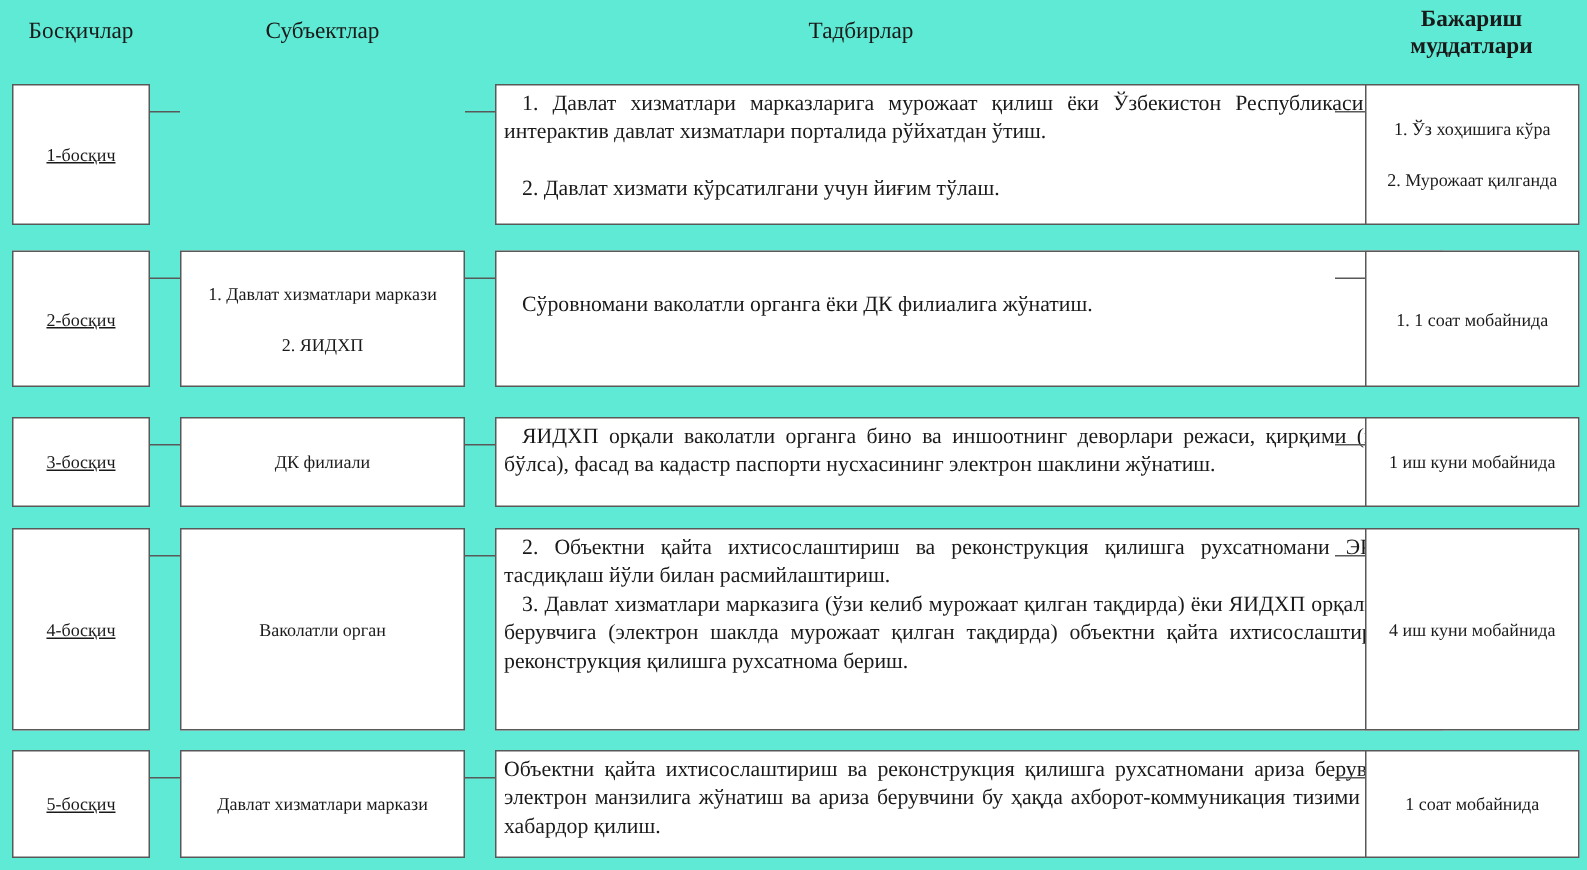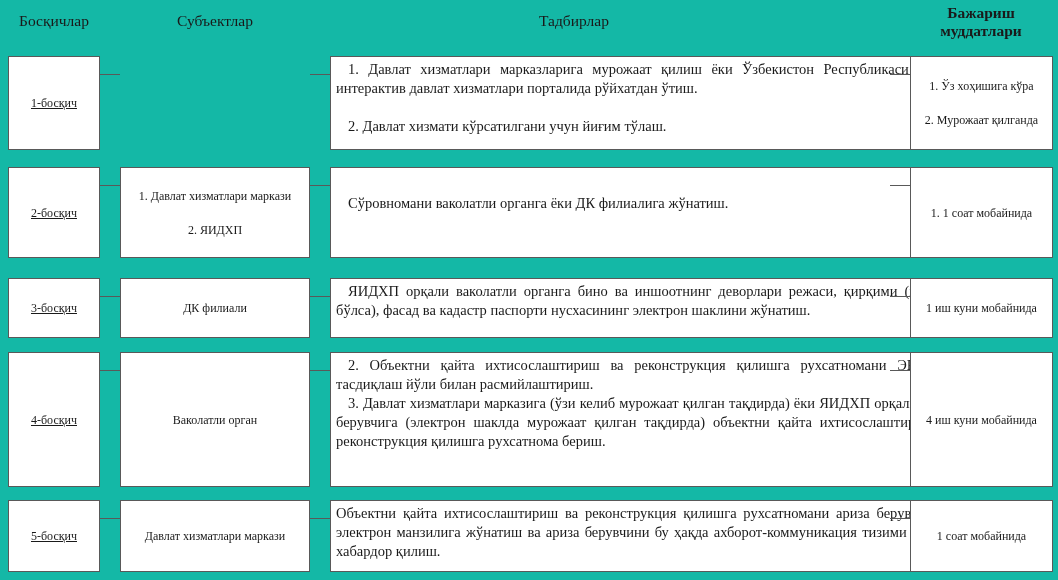--- a/index.html
+++ b/index.html
@@ -1,21 +1,21 @@
 <!DOCTYPE html>
 <html lang="uz"><head>
 <meta charset="utf-8">
 <style>
   * { margin: 0; padding: 0; box-sizing: border-box; }
   html, body { background: #ffffff; }
   .canvas {
     position: relative;
     width: 1058px;
     height: 580px;
-    background: #14b8a6;
+    background: #5eead4;
     font-family: "Liberation Serif", "DejaVu Serif", serif;
     color: #1a1a1a;
     overflow: hidden;
   }
   
   .hdr {
     position: absolute;
     top: 12px;
     text-align: center;
     font-size: 15.5px;

